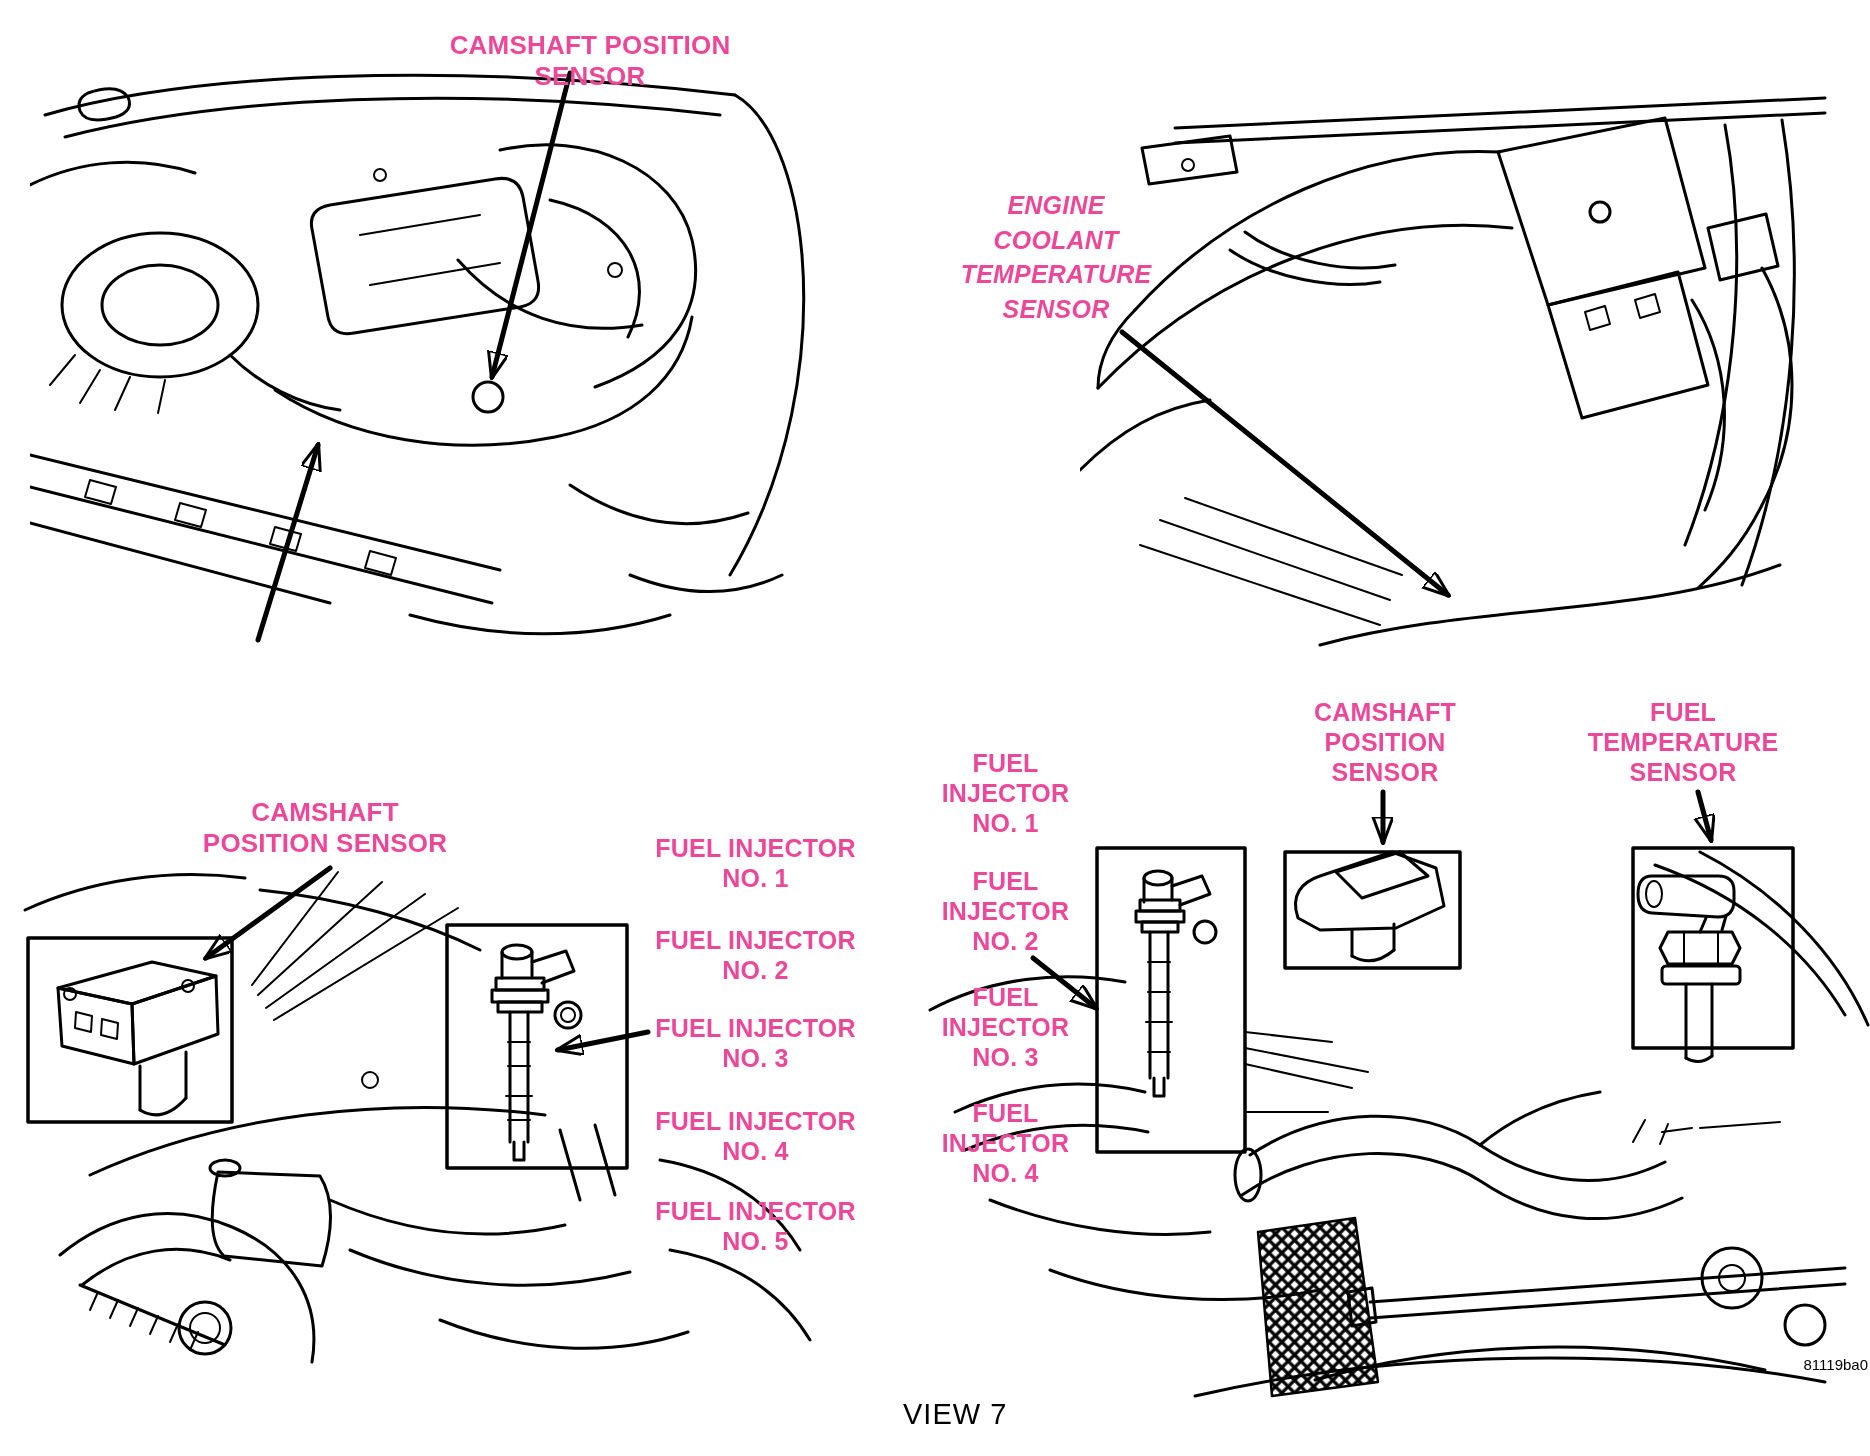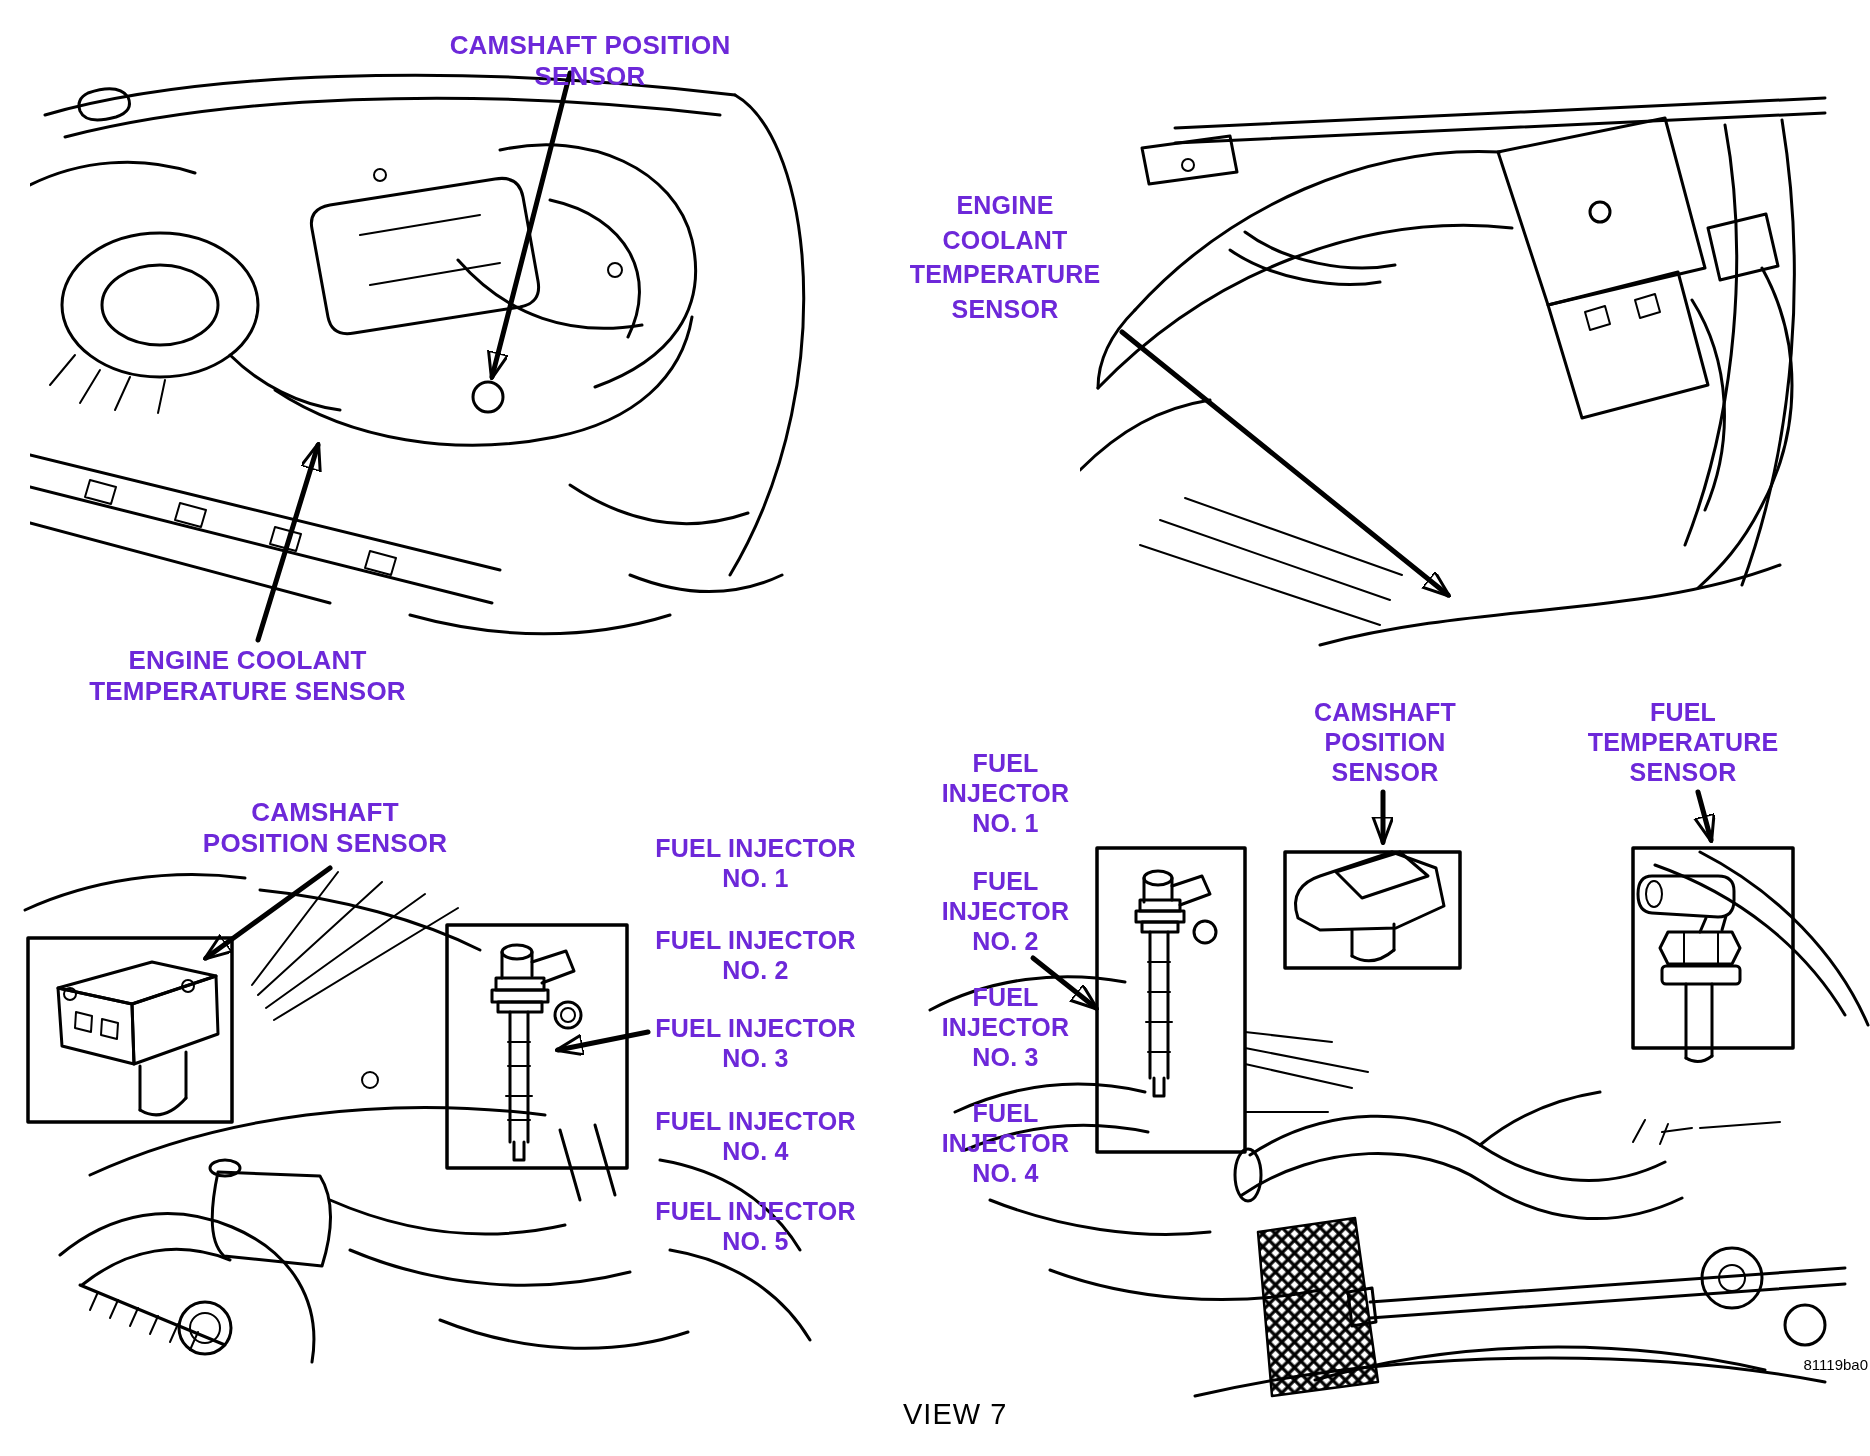--- a/index.html
+++ b/index.html
@@ -9,21 +9,21 @@
   }
   .panel{position:absolute;}
   .panel svg path,.panel svg line,.panel svg circle,.panel svg ellipse,.panel svg rect,.panel svg polygon{
     fill:none;stroke:#000;stroke-width:3;stroke-linecap:round;stroke-linejoin:round;
   }
   .panel svg .thin{stroke-width:2;}
   .panel svg .box{stroke-width:3.5;}
   .panel svg .arrow{stroke-width:5;}
   .panel svg .hatched{fill:url(#hatch);stroke:#000;stroke-width:2.5;}
   .lbl{
-    position:absolute;font-weight:bold;color:#6d28d9;text-align:center;
+    position:absolute;font-weight:bold;color:#ec4899;text-align:center;
     white-space:pre-line;line-height:1.2;font-size:25px;letter-spacing:0.2px;
   }
   .lbl.big{font-size:26px;line-height:1.18;}
   .lbl.tall{line-height:1.38;}
   .caption{
     position:absolute;font-weight:normal;color:#000;
     font-size:29px;letter-spacing:1px;white-space:pre;
   }
   .figcode{
     position:absolute;font-size:15px;color:#000;text-align:right;white-space:pre;
@@ -260,24 +260,22 @@
       </g>
       <g>
         <line class="arrow" x1="133" y1="278" x2="196" y2="328" marker-end="url(#ah-br)"></line>
       </g>
     </svg>
   </div>
 
   <div class="lbl big" style="left:420px;top:30px;width:340px;">CAMSHAFT POSITION
 SENSOR</div>
 
-  <div class="lbl big" style="left:50px;top:645px;width:395px;">ENGINE COOLANT
-TEMPERATURE SENSOR</div>
-
-  <div class="lbl tall" style="left:885px;top:188px;width:240px;">ENGINE
+
+  <div class="lbl tall" style="left:936px;top:188px;width:240px;font-style:italic;">ENGINE
 COOLANT
 TEMPERATURE
 SENSOR</div>
 
   <div class="lbl big" style="left:185px;top:797px;width:280px;">CAMSHAFT
 POSITION SENSOR</div>
 
   <div class="lbl" style="left:638px;top:833px;width:235px;">FUEL INJECTOR
 NO. 1</div>
   <div class="lbl" style="left:638px;top:925px;width:235px;">FUEL INJECTOR

